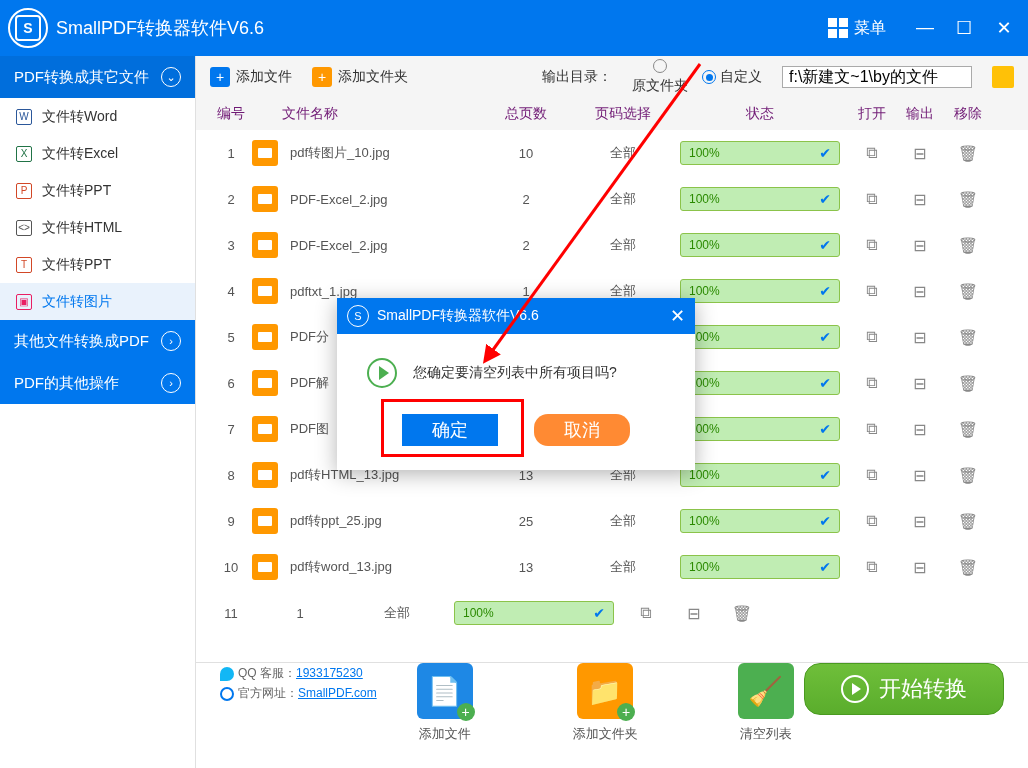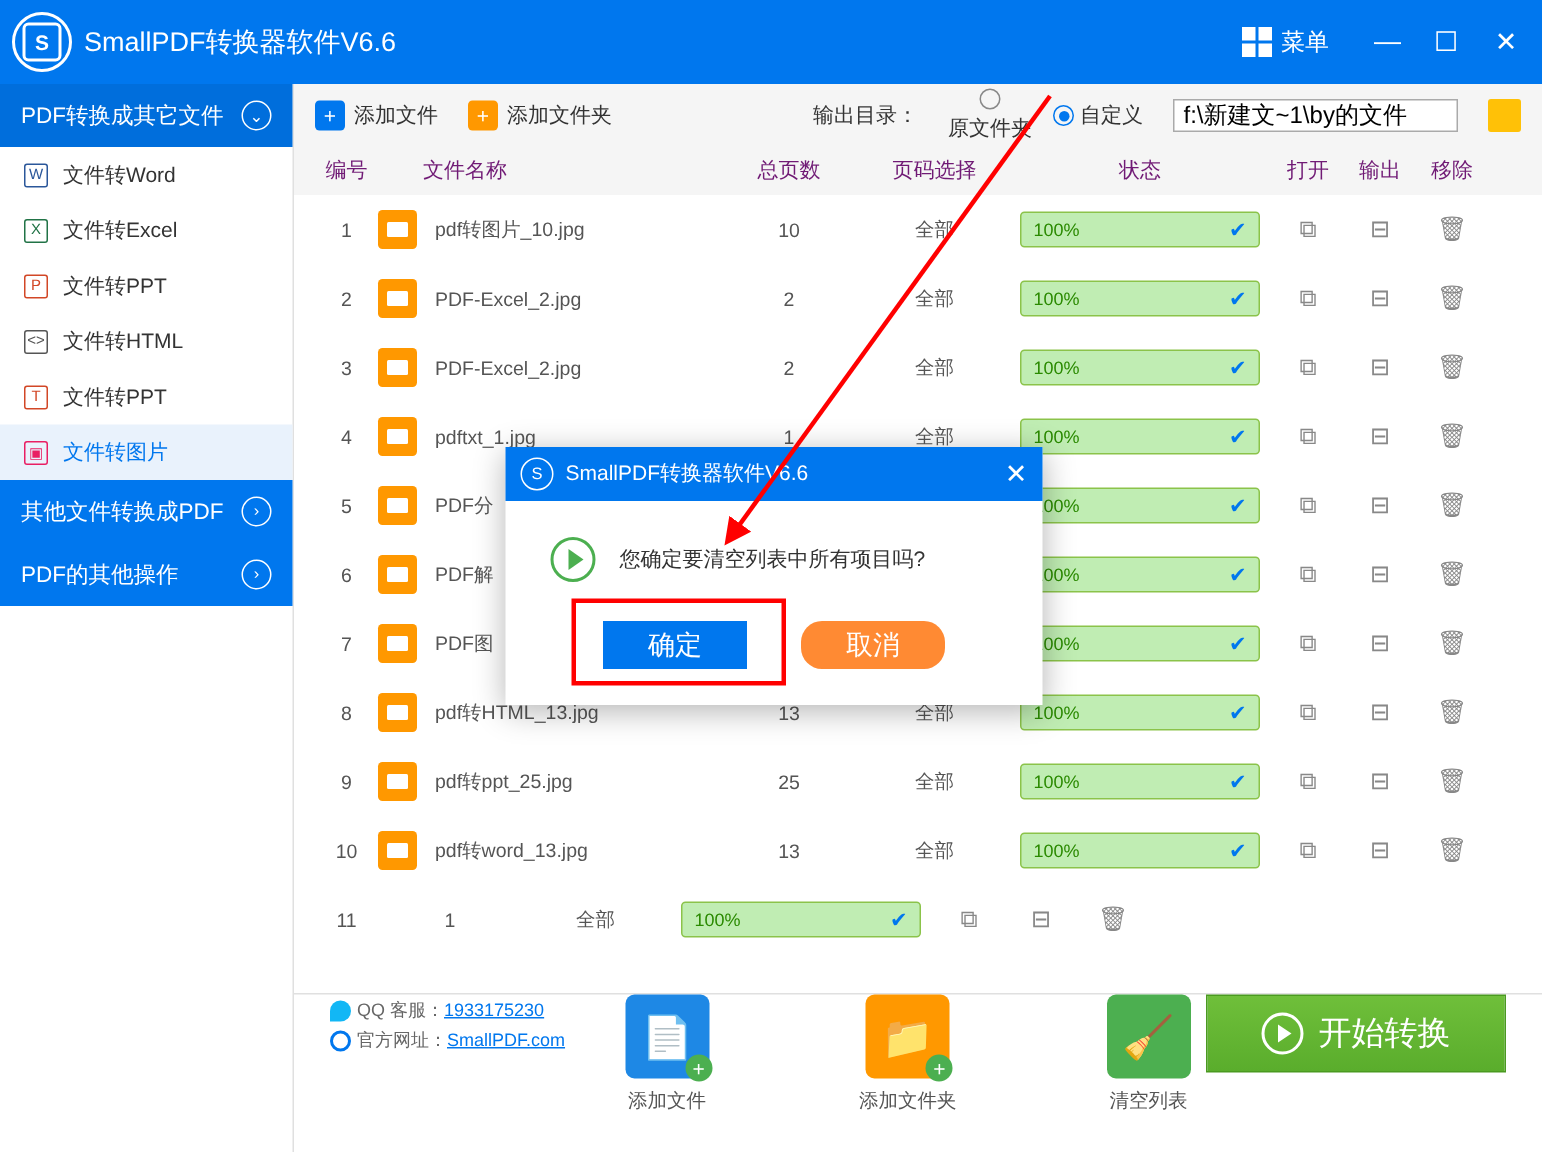--- a/index.html
+++ b/index.html
@@ -60,21 +60,21 @@
     .support a { color: #0077ee; text-decoration: underline; }
     .qq-ico { width: 14px; height: 14px; display: inline-block; background: #12b7f5; border-radius: 50% 50% 50% 0; margin-right: 4px; vertical-align: middle; }
     .ie-ico { width: 14px; height: 14px; display: inline-block; border: 2px solid #0077ee; border-radius: 50%; margin-right: 4px; vertical-align: middle; position: relative; }
     .big-btns { display: flex; gap: 100px; margin-left: 40px; }
     .big-btn { display: flex; flex-direction: column; align-items: center; gap: 6px; font-size: 13px; color: #555; cursor: pointer; }
     .big-ico { width: 56px; height: 56px; border-radius: 6px; display: flex; align-items: center; justify-content: center; font-size: 28px; color: #fff; position: relative; }
     .big-ico.blue { background: #1e88e5; }
     .big-ico.orange { background: #ff9800; }
     .big-ico.green { background: #4caf50; }
     .plus-badge { position: absolute; bottom: -2px; right: -2px; width: 18px; height: 18px; background: #4caf50; border-radius: 50%; font-size: 14px; display: flex; align-items: center; justify-content: center; }
-    .start-btn { margin-left: auto; width: 200px; height: 52px; background: linear-gradient(#6fbf3a,#5aad2c); border-radius: 0; border: 1px solid #4a9a20; color: #fff; font-size: 22px; display: flex; align-items: center; justify-content: center; gap: 10px; cursor: pointer; }
+    .start-btn { margin-left: auto; width: 200px; height: 52px; background: linear-gradient(#6fbf3a,#5aad2c); border-radius: 16px; border: 1px solid #4a9a20; color: #fff; font-size: 22px; display: flex; align-items: center; justify-content: center; gap: 10px; cursor: pointer; }
     .play-ico { width: 28px; height: 28px; border: 2px solid #fff; border-radius: 50%; display: flex; align-items: center; justify-content: center; }
     .play-ico::after { content: ''; border-left: 9px solid #fff; border-top: 6px solid transparent; border-bottom: 6px solid transparent; margin-left: 2px; }
     
     .dialog-overlay { position: absolute; top: 0; left: 0; right: 0; bottom: 0; pointer-events: none; }
     .dialog { position: absolute; left: 337px; top: 298px; width: 358px; background: #fff; box-shadow: 0 4px 20px rgba(0,0,0,0.3); pointer-events: auto; }
     .dialog-title { height: 36px; background: #0077ee; color: #fff; display: flex; align-items: center; padding: 0 10px; font-size: 14px; }
     .dialog-title .logo-s { width: 22px; height: 22px; border: 1.5px solid #fff; border-radius: 50%; display: flex; align-items: center; justify-content: center; font-size: 11px; margin-right: 8px; }
     .dialog-close { margin-left: auto; font-size: 18px; cursor: pointer; }
     .dialog-body { padding: 24px 30px 12px; display: flex; align-items: center; gap: 16px; font-size: 14px; color: #333; }
     .info-ico { width: 30px; height: 30px; border: 2.5px solid #4caf50; border-radius: 50%; display: flex; align-items: center; justify-content: center; }

